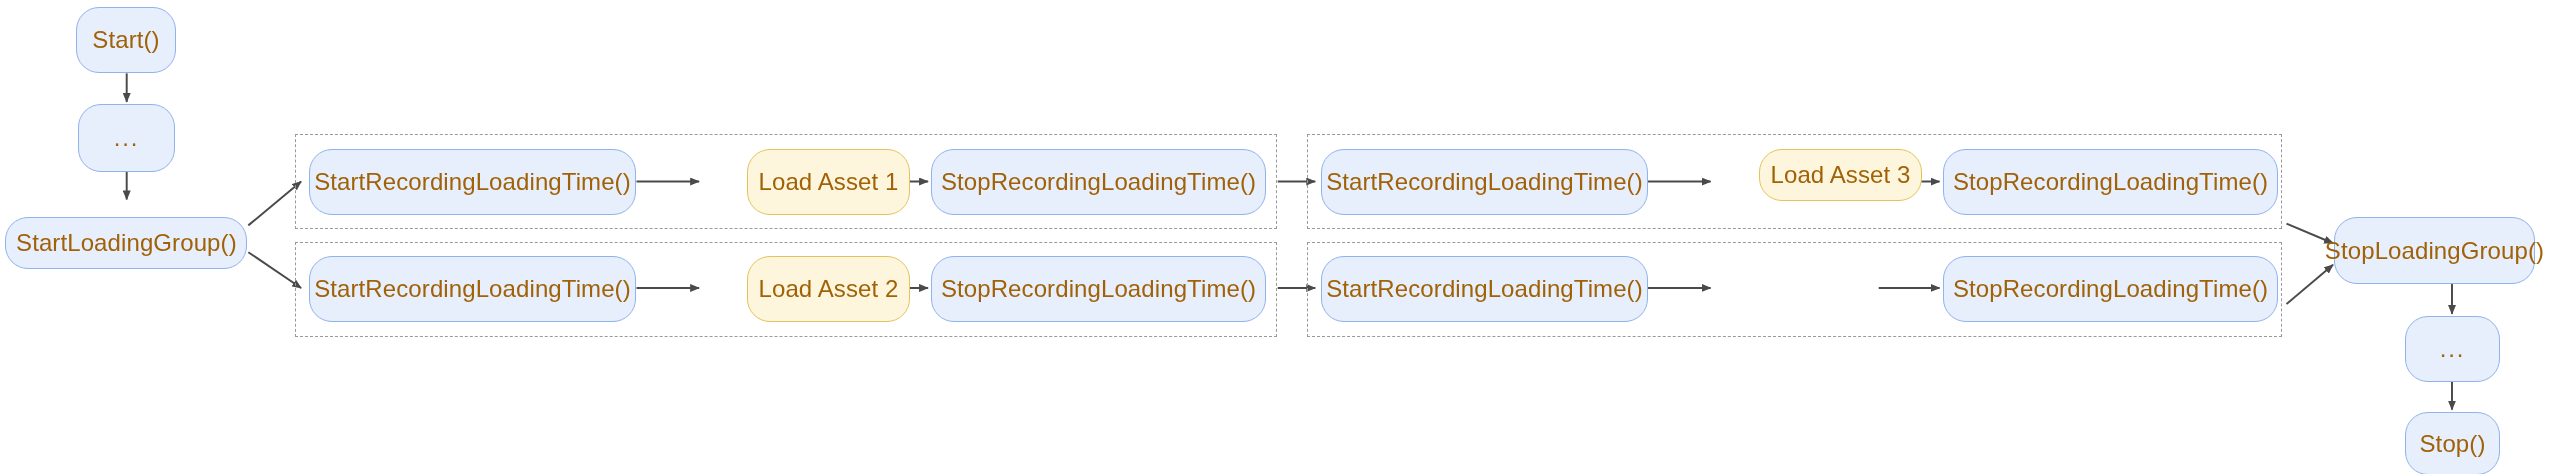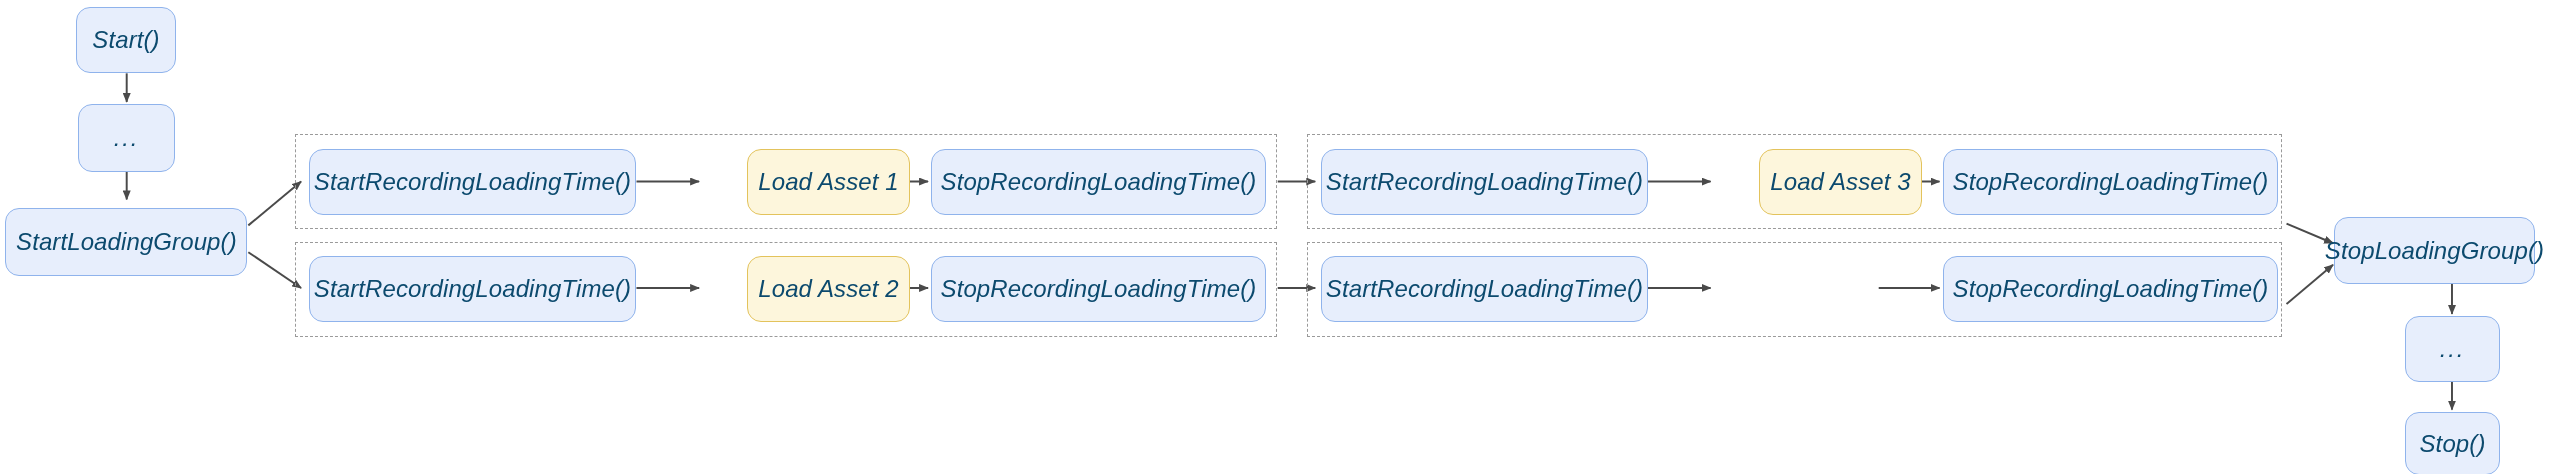--- a/index.html
+++ b/index.html
@@ -25,30 +25,29 @@
     width: 2576px;
     height: 474px;
     pointer-events: none;
   }
   .node {
     position: absolute;
     box-sizing: border-box;
     display: flex;
     align-items: center;
     justify-content: center;
-    border-radius: 14px;
+    border-radius: 23px;
     border: 1.8px solid #8fb3ec;
     background: #e7eefc;
-    color: #0c4a6e;
+    color: #a16207;
     font-size: 24px;
     line-height: 1;
     letter-spacing: 0.1px;
     white-space: nowrap;
     text-align: center;
-    font-style: italic;
   }
   .node.asset {
     border-color: #e3c35c;
     background: #fdf6dc;
     margin-left: 45px;
   }
   .node.ellipsis {
     font-size: 24px;
     letter-spacing: 1.8px;
   }
@@ -107,21 +106,21 @@
   </svg>
 
   <div class="node" style="left:76px; top:7.2px; width:100px; height:66px;">
     <span>Start()</span>
   </div>
 
   <div class="node ellipsis" style="left:78px; top:104px; width:97px; height:68px;">
     <span>...</span>
   </div>
 
-  <div class="node" style="left:5.4px; top:208px; width:242px; height:68px;text-align:right;">
+  <div class="node" style="left:5.4px; top:217px; width:242px; height:52px;text-align:right;">
     <span>StartLoadingGroup()</span>
   </div>
 
   <div class="grpbox" style="left:295px; top:134px; width:982px; height:95px;"></div>
   <div class="grpbox" style="left:295px; top:242px; width:982px; height:95px;"></div>
 
   <div class="node" style="left:309px; top:149px; width:327px; height:66px;">
     <span>StartRecordingLoadingTime()</span>
   </div>
   <div class="node asset" style="left:702px; top:149px; width:163px; height:66px;">
@@ -140,21 +139,21 @@
   <div class="node" style="left:931px; top:256px; width:335px; height:66px;">
     <span>StopRecordingLoadingTime()</span>
   </div>
 
   <div class="grpbox" style="left:1307px; top:134px; width:975px; height:95px;"></div>
   <div class="grpbox" style="left:1307px; top:242px; width:975px; height:95px;"></div>
 
   <div class="node" style="left:1321px; top:149px; width:327px; height:66px;">
     <span>StartRecordingLoadingTime()</span>
   </div>
-  <div class="node asset" style="left:1714px; top:149px; width:163px; height:66px;">
+  <div class="node asset" style="left:1714px; top:149px; width:163px; height:52px;">
     <span>Load Asset 3</span>
   </div>
   <div class="node" style="left:1943px; top:149px; width:335px; height:66px;">
     <span>StopRecordingLoadingTime()</span>
   </div>
 
   <div class="node" style="left:1321px; top:256px; width:327px; height:66px;">
     <span>StartRecordingLoadingTime()</span>
   </div>
   <div class="node" style="left:1943px; top:256px; width:335px; height:66px;">

